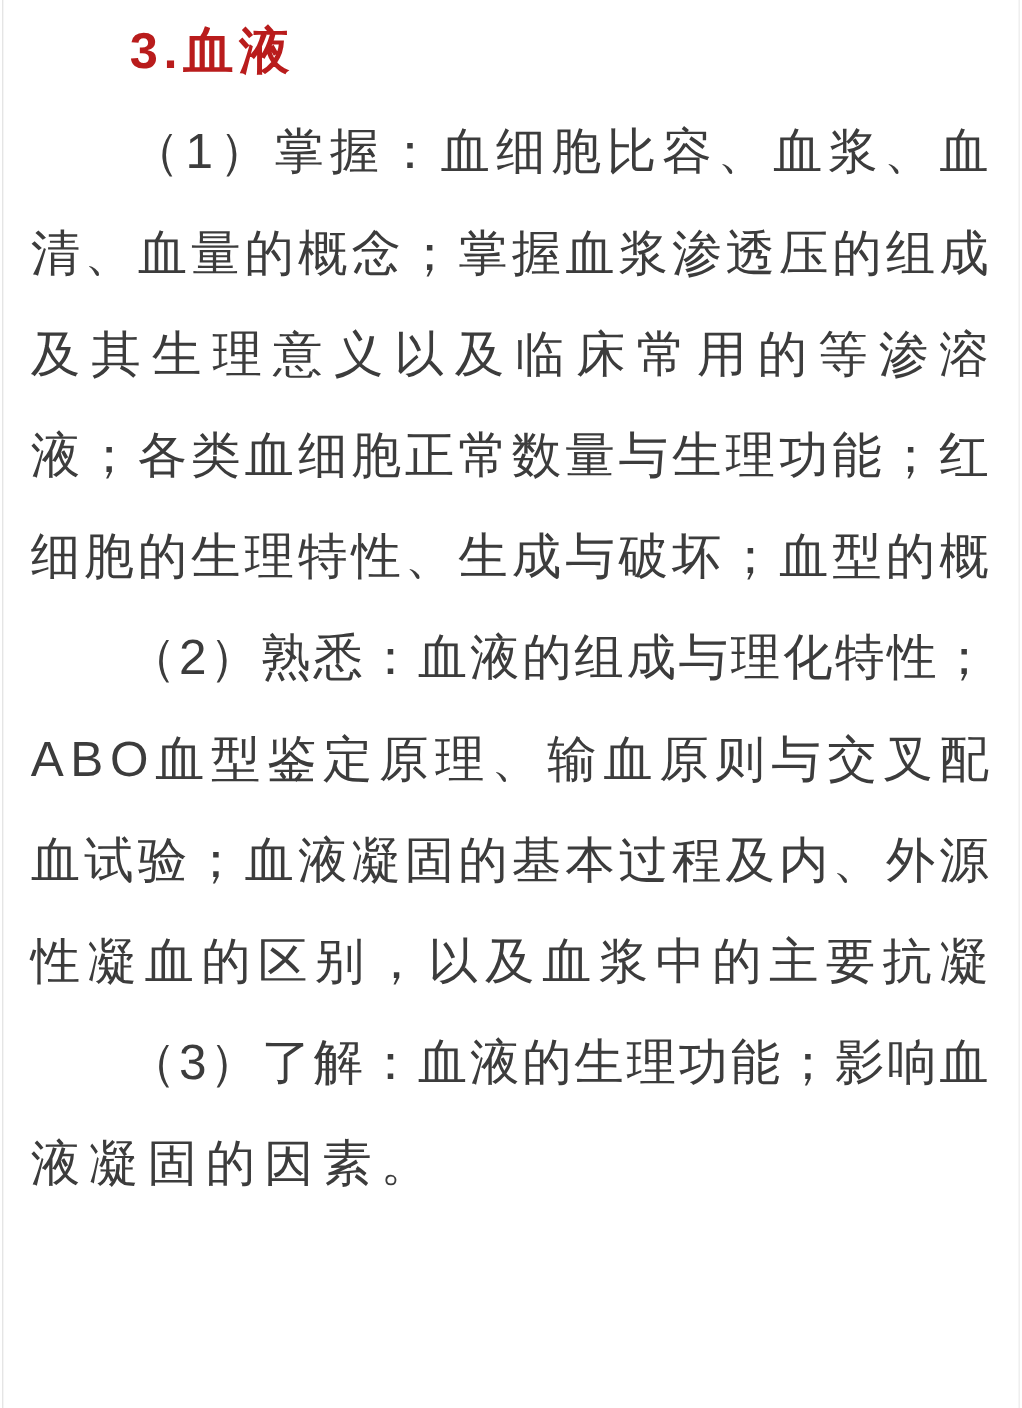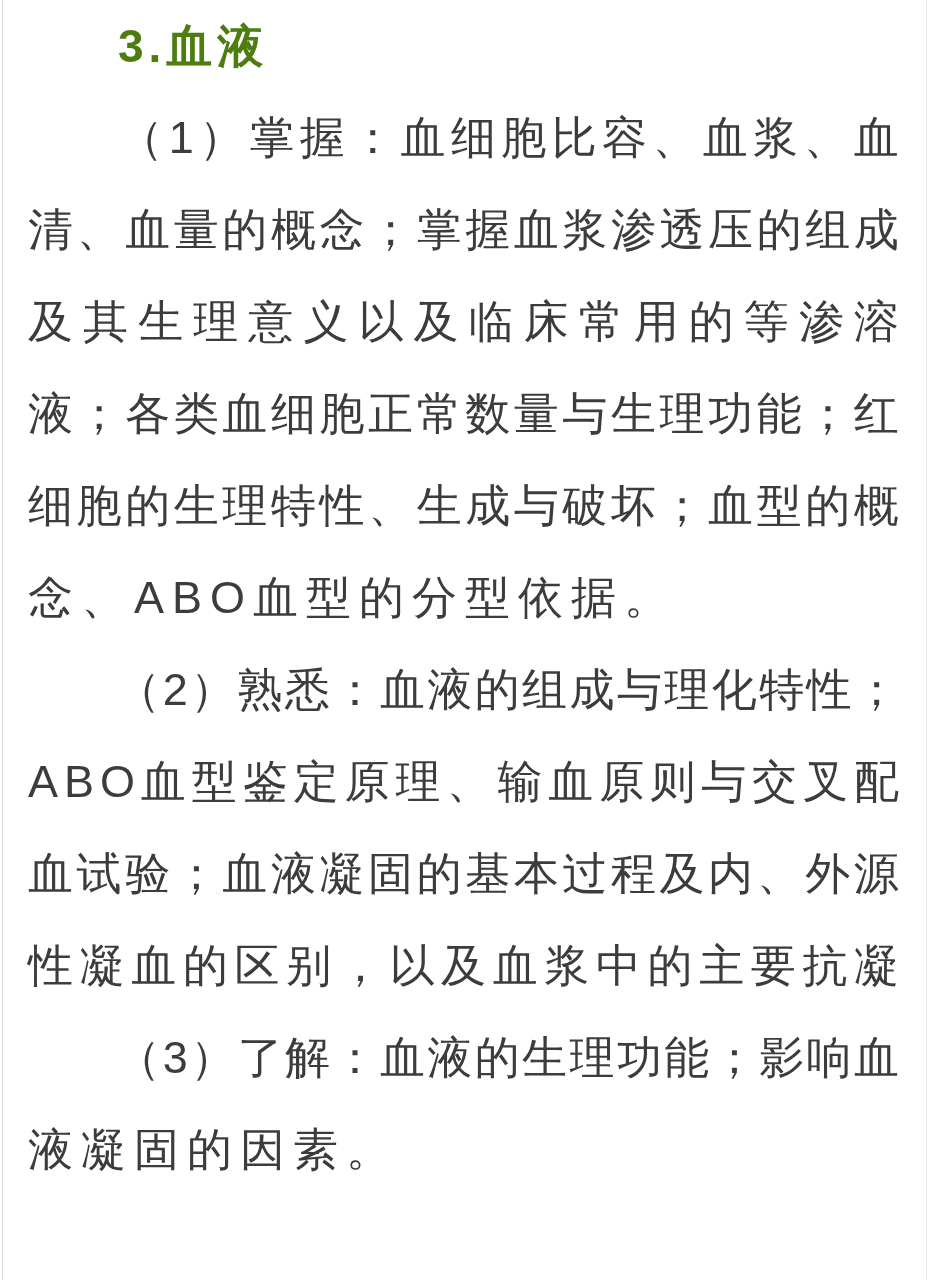--- a/index.html
+++ b/index.html
@@ -50,21 +50,21 @@
     letter-spacing: 8px;
     text-align: left;
   }
   
   .line.heading {
     line-height: 92px;
     font-weight: bold;
     font-size: 46px;
     letter-spacing: 5px;
     padding-left: 90px;
-    color: #4d7c0f;
+    color: #b91c1c;
   }
 </style>
 </head>
 <body>
 
 <div class="edge-line left"></div>
 <div class="edge-line right"></div>
 
 <div class="page">
   <div class="line heading" Â="">3.血液</div>
@@ -158,21 +158,20 @@
       <span>成</span>
       <span>与</span>
       <span>破</span>
       <span>坏</span>
       <span>；</span>
       <span>血</span>
       <span>型</span>
       <span>的</span>
       <span>概</span>
     </div>
-  <div class="line plain">念、ABO血型的分型依据。</div>
   <div class="line justify indent">
       <span class="indent-spacer"></span>
       <span>（</span>
       <span>2</span>
       <span>）</span>
       <span>熟</span>
       <span>悉</span>
       <span>：</span>
       <span>血</span>
       <span>液</span>

